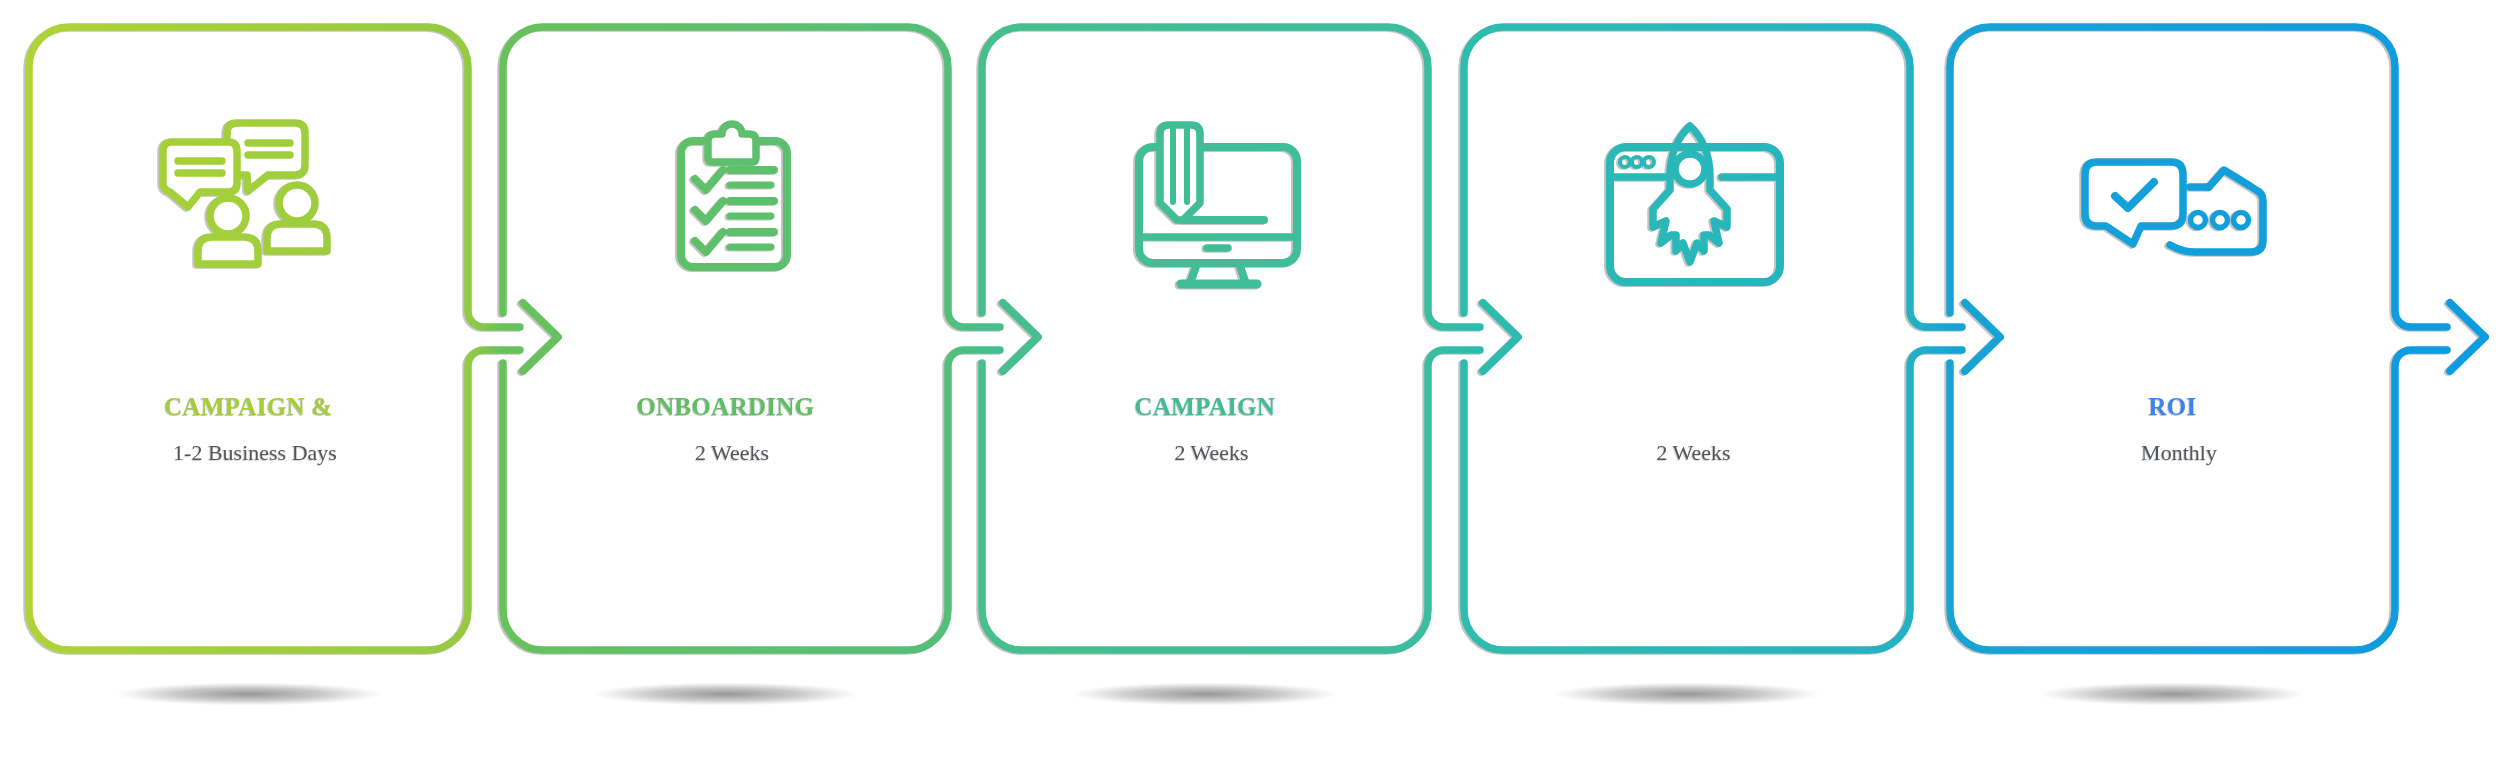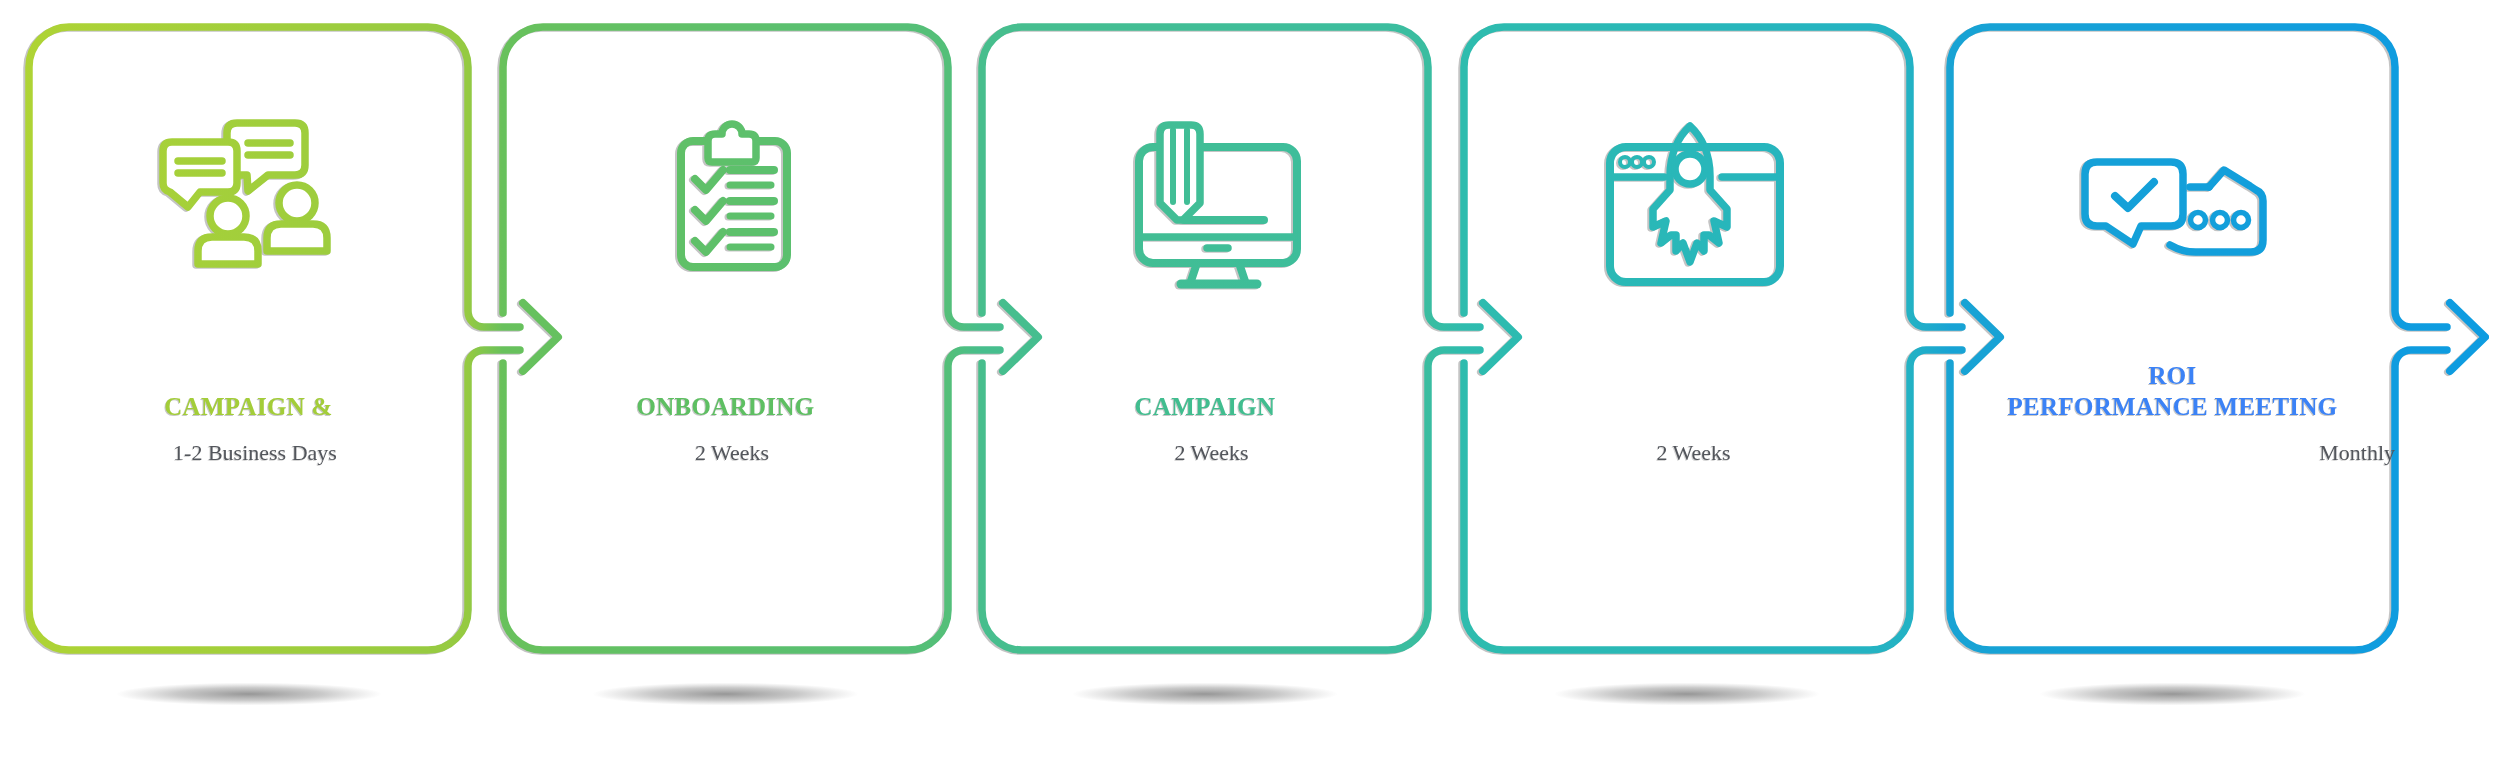--- a/index.html
+++ b/index.html
@@ -173,18 +173,17 @@
     <div class="subtitle" style="color: rgb(83, 86, 92);">2 Weeks</div>
   </div>
 
   <div class="card-text" style="left:1464px;width:446px;">
     <div class="subtitle" style="color: rgb(83, 86, 92);">2 Weeks</div>
   </div>
 
   <div class="card-text" style="left:1950px;width:445px;">
     <div class="title" style="color: #3b82f6;">
       <div>ROI</div>
-      <div>PERFORMANCE MEETING</div>
     </div>
-    <div class="subtitle" style="color: rgb(83, 86, 92); text-align: right;">Monthly</div>
+    <div class="subtitle" style="color: rgb(83, 86, 92);">Monthly</div>
   </div>
 
 </div>
 
 </body></html>

